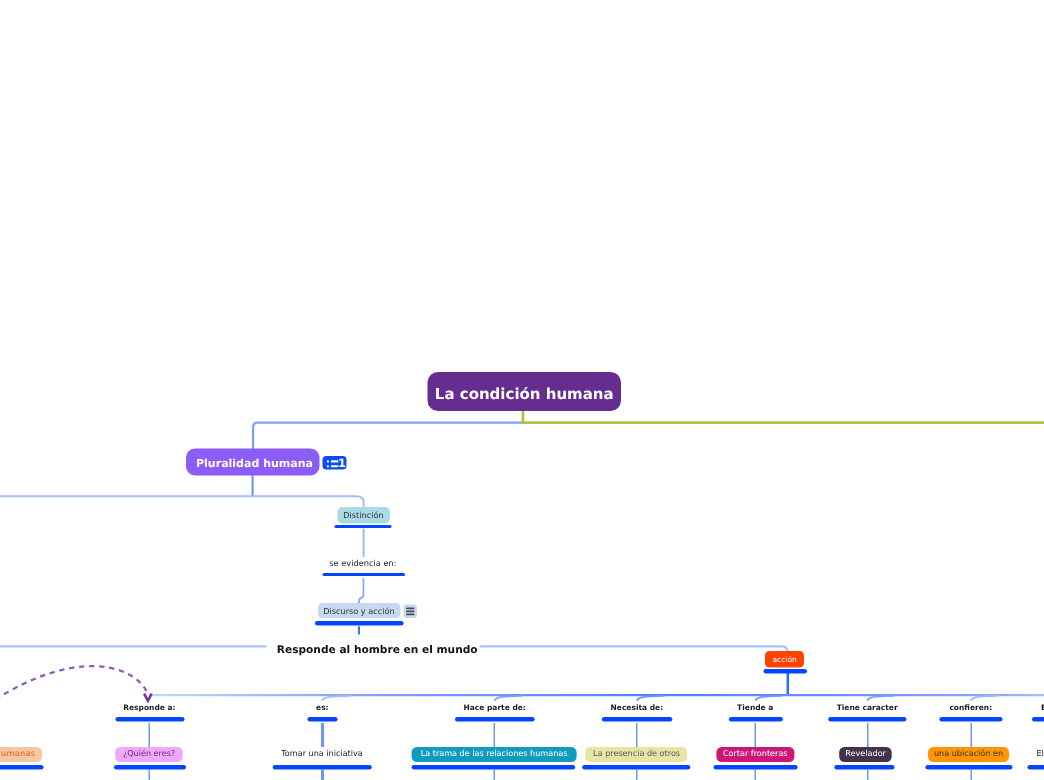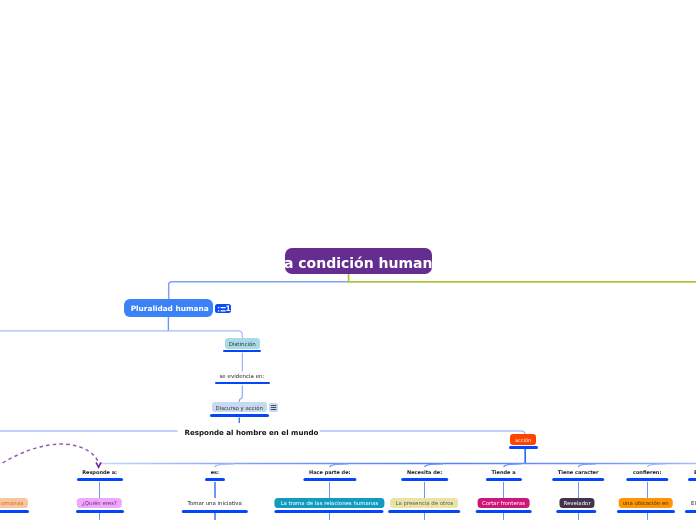--- a/index.html
+++ b/index.html
@@ -9,27 +9,27 @@
        -webkit-font-smoothing:antialiased;}
   #stage{will-change:transform;}
   #stage{position:absolute;left:0;top:0;width:696px;height:520px;}
   svg#links{position:absolute;left:0;top:0;width:696px;height:520px;}
 
   .node{position:absolute;box-sizing:border-box;white-space:nowrap;display:flex;
         align-items:center;justify-content:center;}
   .txt{position:absolute;white-space:nowrap;}
 
   
-  #root-node{left:285px;top:248px;width:147px;height:26px;border-radius:7px;
-             background:#652D8F;color:#fff;font-size:14px;font-weight:bold;
+  #root-node{left:285px;top:248px;width:129px;height:26px;border-radius:7px;
+             background:#652D8F;color:#fff;font-size:10px;font-weight:bold;
              letter-spacing:0px;padding-top:4.2px;box-sizing:border-box;justify-content:center;}
 
   
   #branch-node{left:124px;top:299px;width:89px;height:18px;border-radius:6px;
-               background:#3b82f6;color:#fff;font-size:7.35px;font-weight:bold;
+               background:#8b5cf6;color:#fff;font-size:7.35px;font-weight:bold;
                letter-spacing:0px;padding-top:1.1px;box-sizing:border-box;}
   #branch-badge{position:absolute;left:215px;top:303.5px;width:16px;height:9.5px;border-radius:2.5px;
                 background:#0B4BF6;display:flex;align-items:center;
                 justify-content:center;gap:1px;}
 
   
   .bar{position:absolute;background:#0645FE;border-radius:1.6px;height:2.7px;}
 
   
   .chip{position:absolute;border-radius:4px;display:flex;align-items:center;

